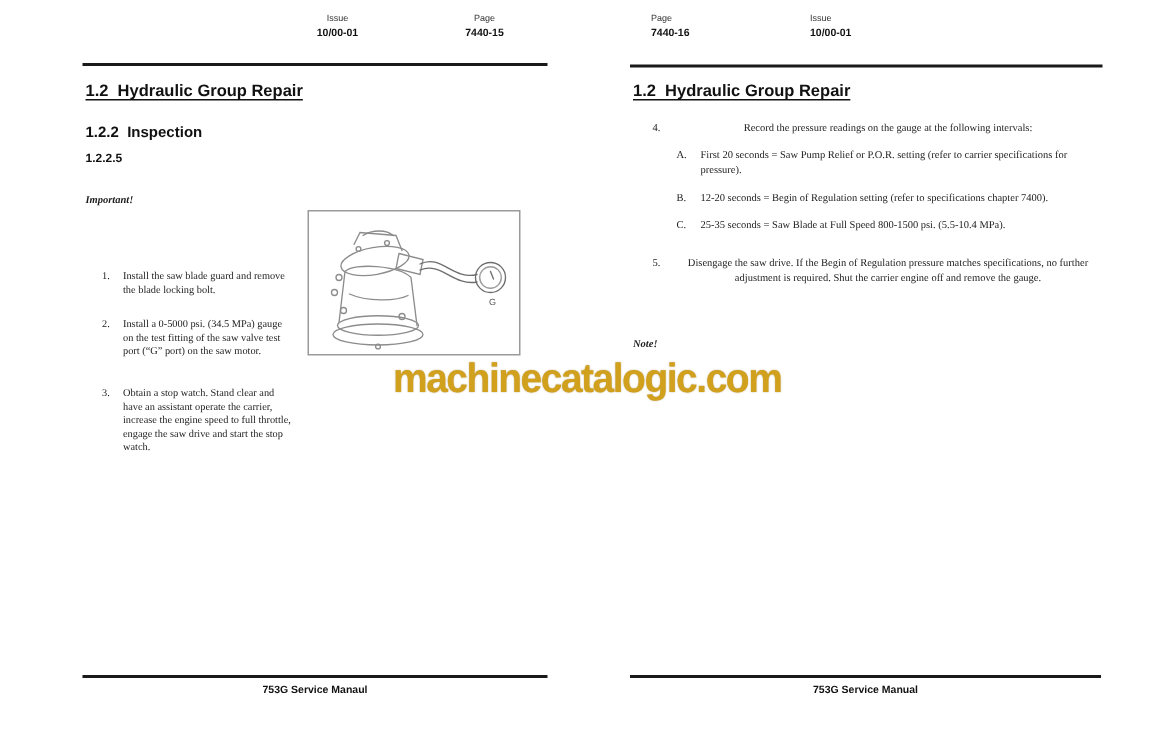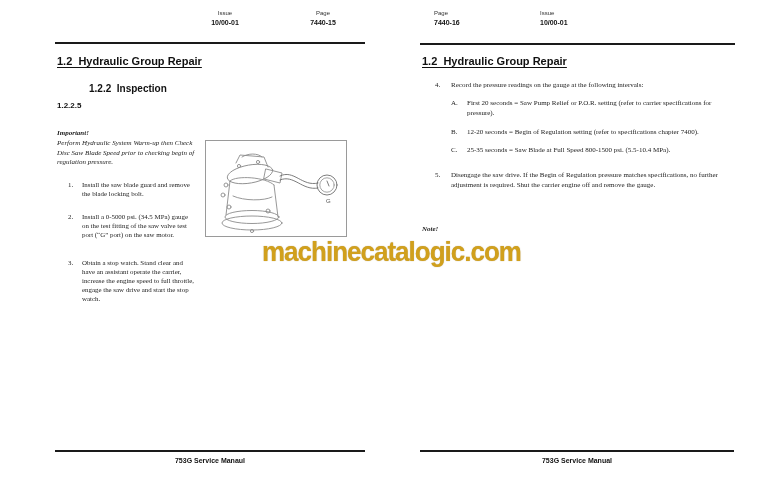--- a/index.html
+++ b/index.html
@@ -23,21 +23,21 @@
   .h3 .num{width:30px;flex:none;}
   .h3 .lines div{line-height:11px;}
   
   .imp-label{font-size:7px;font-weight:bold;font-style:italic;}
   .imp-text{font-size:7px;font-style:italic;line-height:9.5px;margin-top:2px;}
   .step{display:flex;font-size:6.9px;line-height:9px;}
   .step .no{width:14px;flex:none;}
   .step .tx{flex:1;}
   .rstep{display:flex;font-size:7px;line-height:9.5px;}
   .rstep .no{width:16px;flex:none;}
-  .rstep .tx{flex:1;}
+  .rstep .tx{flex:1;text-align:center;}
   .interval{display:flex;font-size:7px;line-height:9.5px;}
   .interval .no{width:16px;flex:none;}
   .interval .tx{flex:1;}
   .note-label{font-size:7px;font-weight:bold;font-style:italic;}
   .note-p{font-size:7px;line-height:9.5px;}
   
   .figure-box{border:1px solid #9a9a9a;background:#fff;}
   
   .footer-text{
     font-family:"Liberation Sans",sans-serif;font-size:7px;font-weight:bold;color:#111;text-align:center;
@@ -59,28 +59,27 @@
     <div class="hdr-label">Issue</div>
     <div class="hdr-value">10/00-01</div>
   </div>
   <div class="abs hdr-center" style="left:288px;top:10px;width:70px;">
     <div class="hdr-label">Page</div>
     <div class="hdr-value">7440-15</div>
   </div>
   <div class="abs rule" style="left:55px;top:42px;width:310px;height:1.5px;"></div>
 
   <div class="abs h1" style="left:57px;top:55px;">1.2  Hydraulic Group Repair</div>
-  <div class="abs h2" style="left:57px;top:83px;margin-left:32px;">1.2.2  Inspection</div>
+  <div class="abs h2" style="left:57px;top:83px;">1.2.2  Inspection</div>
   <div class="abs h3" style="left:57px;top:101px;width:180px;align-items:center;">
     <span class="num">1.2.2.5</span>
   </div>
 
   <div class="abs" style="left:57px;top:129px;width:142px;">
     <div class="imp-label">Important!</div>
-    <div class="imp-text">Perform Hydraulic System Warm-up then Check Disc Saw Blade Speed prior to checking begin of regulation pressure.</div>
   </div>
 
   <div class="abs step" style="left:68px;top:180px;width:128px;">
     <span class="no">1.</span>
     <span class="tx">Install the saw blade guard and remove the blade locking bolt.</span>
   </div>
   <div class="abs step" style="left:68px;top:212px;width:128px;">
     <span class="no">2.</span>
     <span class="tx">Install a 0-5000 psi. (34.5 MPa) gauge on the test fitting of the saw valve test port (“G” port) on the saw motor.</span>
   </div>

